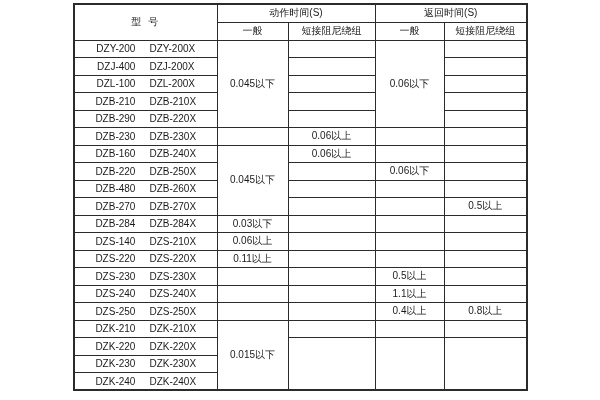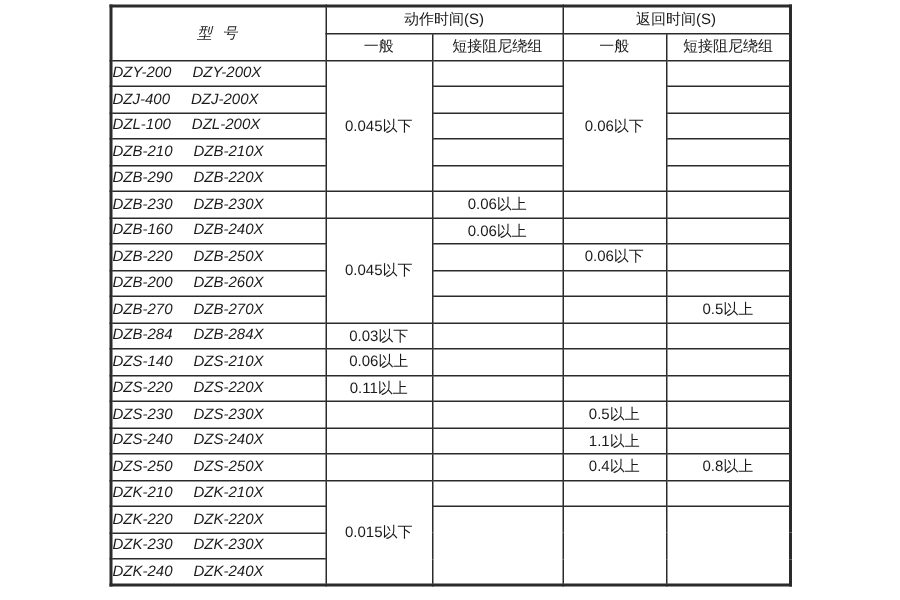--- a/index.html
+++ b/index.html
@@ -22,23 +22,23 @@
     font-size:10px;
     font-weight:normal;
     text-align:center;
     vertical-align:middle;
     padding:0;
     overflow:hidden;
     white-space:nowrap;
   }
   thead tr{height:18px;}
   tbody tr{height:17.5px;}
-  .model-pair{display:flex;justify-content:flex-start;align-items:center;gap:14px;font-style:italic;}
+  .model-pair{display:flex;justify-content:center;align-items:center;gap:14px;}
   .model-pair span{display:inline-block;}
-  th[data-name="model-header"]{letter-spacing:2px;font-style:italic;}
+  th[data-name="model-header"]{letter-spacing:2px;}
 </style>
 </head>
 <body>
 
 <div class="canvas" data-name="page">
   <table class="spec" data-name="relay-spec-table">
     <colgroup>
       <col style="width:143px">
       <col style="width:71px">
       <col style="width:87px">
@@ -142,21 +142,21 @@
               <span data-name="model-name">DZB-250X</span>
             </div>
           </td>
         <td data-name="action-damped-cell"></td>
         <td data-name="return-general-cell">0.06以下</td>
         <td data-name="return-damped-cell"></td>
       </tr>
       <tr data-name="table-row">
         <td data-name="model-cell">
             <div class="model-pair">
-              <span data-name="model-name">DZB-200</span>
+              <span data-name="model-name">DZB-480</span>
               <span data-name="model-name">DZB-260X</span>
             </div>
           </td>
         <td data-name="action-damped-cell"></td>
         <td data-name="return-general-cell"></td>
         <td data-name="return-damped-cell"></td>
       </tr>
       <tr data-name="table-row">
         <td data-name="model-cell">
             <div class="model-pair">

